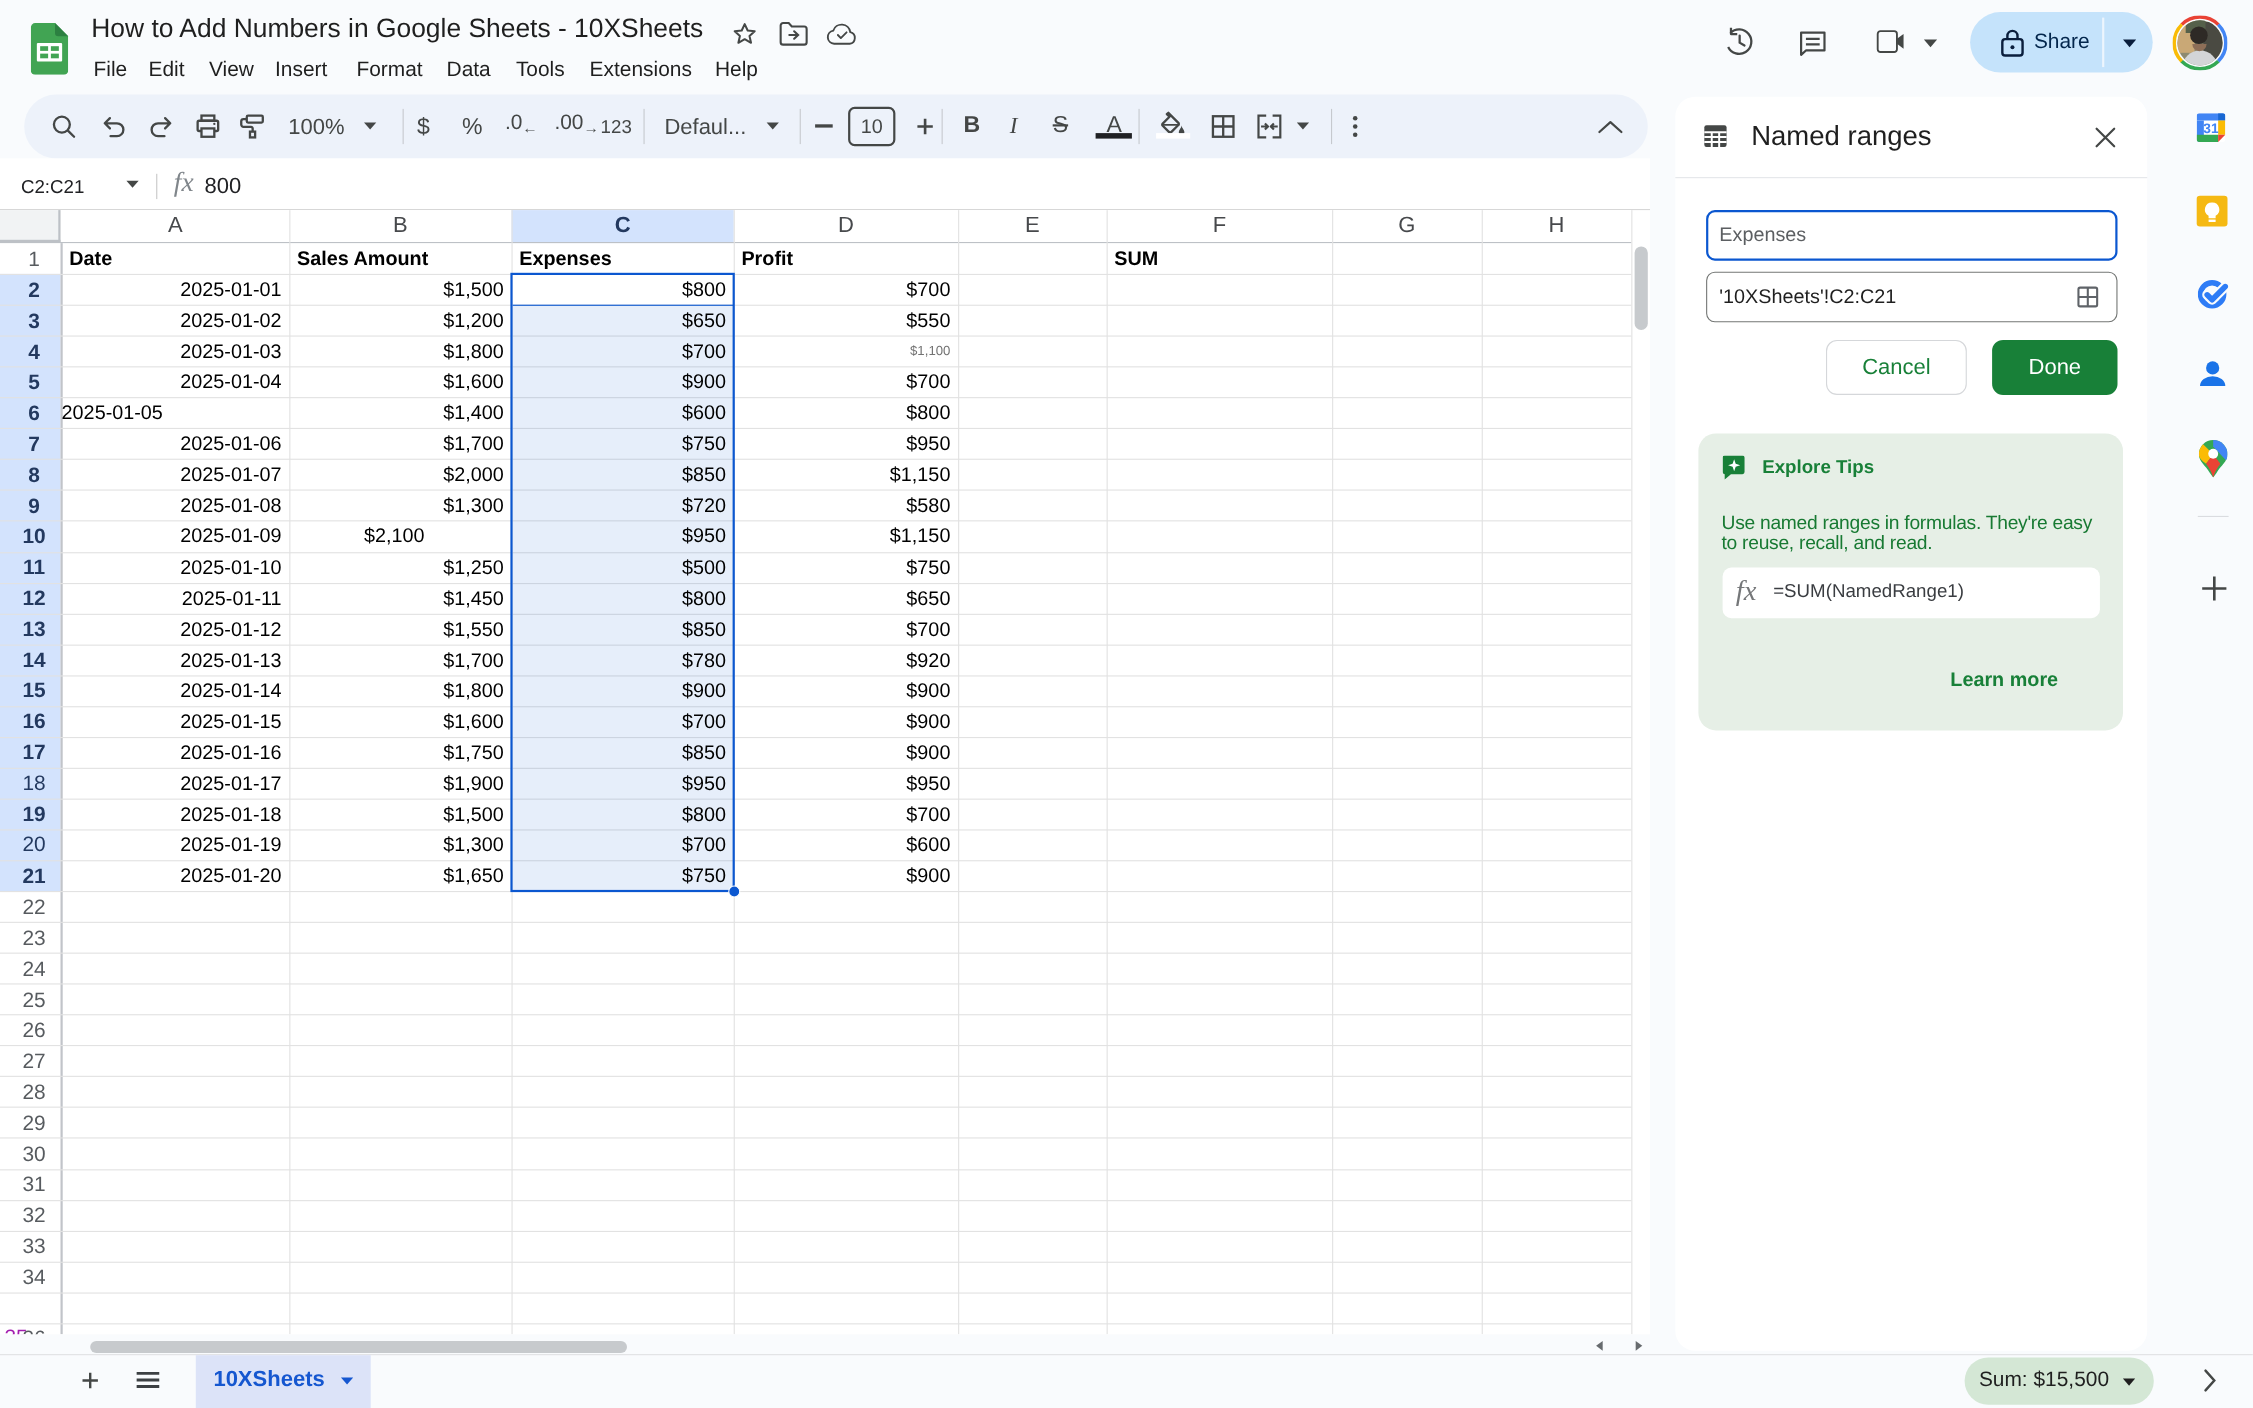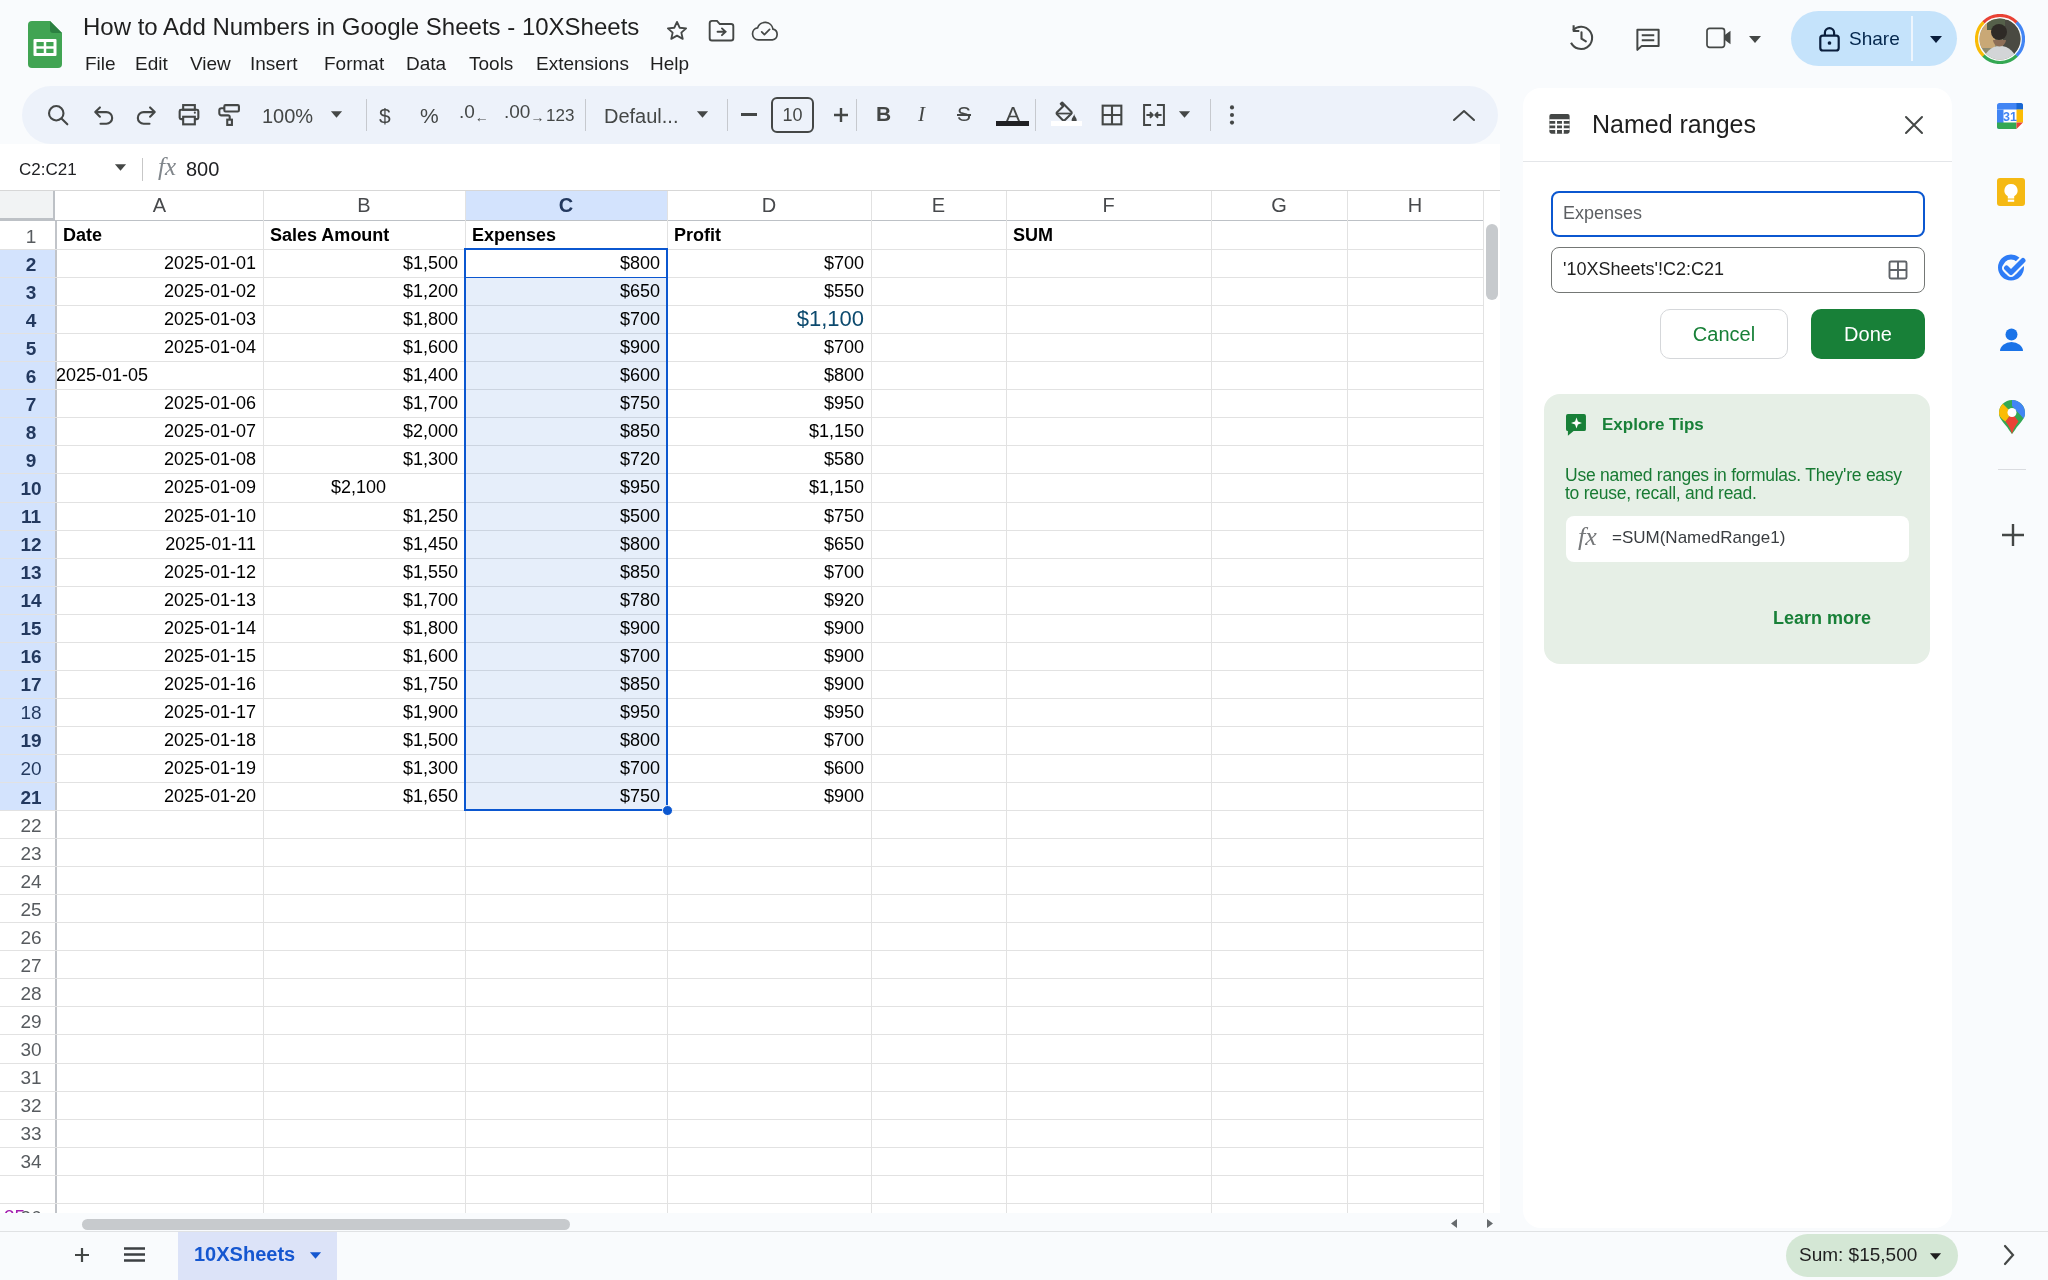--- a/index.html
+++ b/index.html
@@ -288,21 +288,21 @@
 <div class="abs" style="left:263.0px;top:59.05px;width:202.0px;height:28.05px;font-size:18px;color:#000;text-align:right;padding-right:7px;line-height:28.05px">$1,500</div>
 <div class="abs" style="left:465.0px;top:59.05px;width:202.0px;height:28.05px;font-size:18px;color:#000;text-align:right;padding-right:7px;line-height:28.05px">$800</div>
 <div class="abs" style="left:667.0px;top:59.05px;width:204.0px;height:28.05px;font-size:18px;color:#000;text-align:right;padding-right:7px;line-height:28.05px">$700</div>
 <div class="abs" style="left:56.0px;top:87.10px;width:207.0px;height:28.05px;font-size:18px;color:#000;text-align:right;padding-right:7px;line-height:28.05px">2025-01-02</div>
 <div class="abs" style="left:263.0px;top:87.10px;width:202.0px;height:28.05px;font-size:18px;color:#000;text-align:right;padding-right:7px;line-height:28.05px">$1,200</div>
 <div class="abs" style="left:465.0px;top:87.10px;width:202.0px;height:28.05px;font-size:18px;color:#000;text-align:right;padding-right:7px;line-height:28.05px">$650</div>
 <div class="abs" style="left:667.0px;top:87.10px;width:204.0px;height:28.05px;font-size:18px;color:#000;text-align:right;padding-right:7px;line-height:28.05px">$550</div>
 <div class="abs" style="left:56.0px;top:115.15px;width:207.0px;height:28.05px;font-size:18px;color:#000;text-align:right;padding-right:7px;line-height:28.05px">2025-01-03</div>
 <div class="abs" style="left:263.0px;top:115.15px;width:202.0px;height:28.05px;font-size:18px;color:#000;text-align:right;padding-right:7px;line-height:28.05px">$1,800</div>
 <div class="abs" style="left:465.0px;top:115.15px;width:202.0px;height:28.05px;font-size:18px;color:#000;text-align:right;padding-right:7px;line-height:28.05px">$700</div>
-<div class="abs" style="left:667.0px;top:115.15px;width:204.0px;height:28.05px;font-size:22px;color:#0c4a6e;text-align:right;padding-right:7px;line-height:28.05px">$1,100</div>
+<div class="abs" style="left:667.0px;top:115.15px;width:204.0px;height:28.05px;font-size:12px;color:#737373;text-align:right;padding-right:7px;line-height:28.05px">$1,100</div>
 <div class="abs" style="left:56.0px;top:143.20px;width:207.0px;height:28.05px;font-size:18px;color:#000;text-align:right;padding-right:7px;line-height:28.05px">2025-01-04</div>
 <div class="abs" style="left:263.0px;top:143.20px;width:202.0px;height:28.05px;font-size:18px;color:#000;text-align:right;padding-right:7px;line-height:28.05px">$1,600</div>
 <div class="abs" style="left:465.0px;top:143.20px;width:202.0px;height:28.05px;font-size:18px;color:#000;text-align:right;padding-right:7px;line-height:28.05px">$900</div>
 <div class="abs" style="left:667.0px;top:143.20px;width:204.0px;height:28.05px;font-size:18px;color:#000;text-align:right;padding-right:7px;line-height:28.05px">$700</div>
 <div class="abs" style="left:56.0px;top:171.25px;width:207.0px;height:28.05px;font-size:18px;color:#000;text-align:left;padding-right:7px;line-height:28.05px">2025-01-05</div>
 <div class="abs" style="left:263.0px;top:171.25px;width:202.0px;height:28.05px;font-size:18px;color:#000;text-align:right;padding-right:7px;line-height:28.05px">$1,400</div>
 <div class="abs" style="left:465.0px;top:171.25px;width:202.0px;height:28.05px;font-size:18px;color:#000;text-align:right;padding-right:7px;line-height:28.05px">$600</div>
 <div class="abs" style="left:667.0px;top:171.25px;width:204.0px;height:28.05px;font-size:18px;color:#000;text-align:right;padding-right:7px;line-height:28.05px">$800</div>
 <div class="abs" style="left:56.0px;top:199.30px;width:207.0px;height:28.05px;font-size:18px;color:#000;text-align:right;padding-right:7px;line-height:28.05px">2025-01-06</div>
 <div class="abs" style="left:263.0px;top:199.30px;width:202.0px;height:28.05px;font-size:18px;color:#000;text-align:right;padding-right:7px;line-height:28.05px">$1,700</div>

